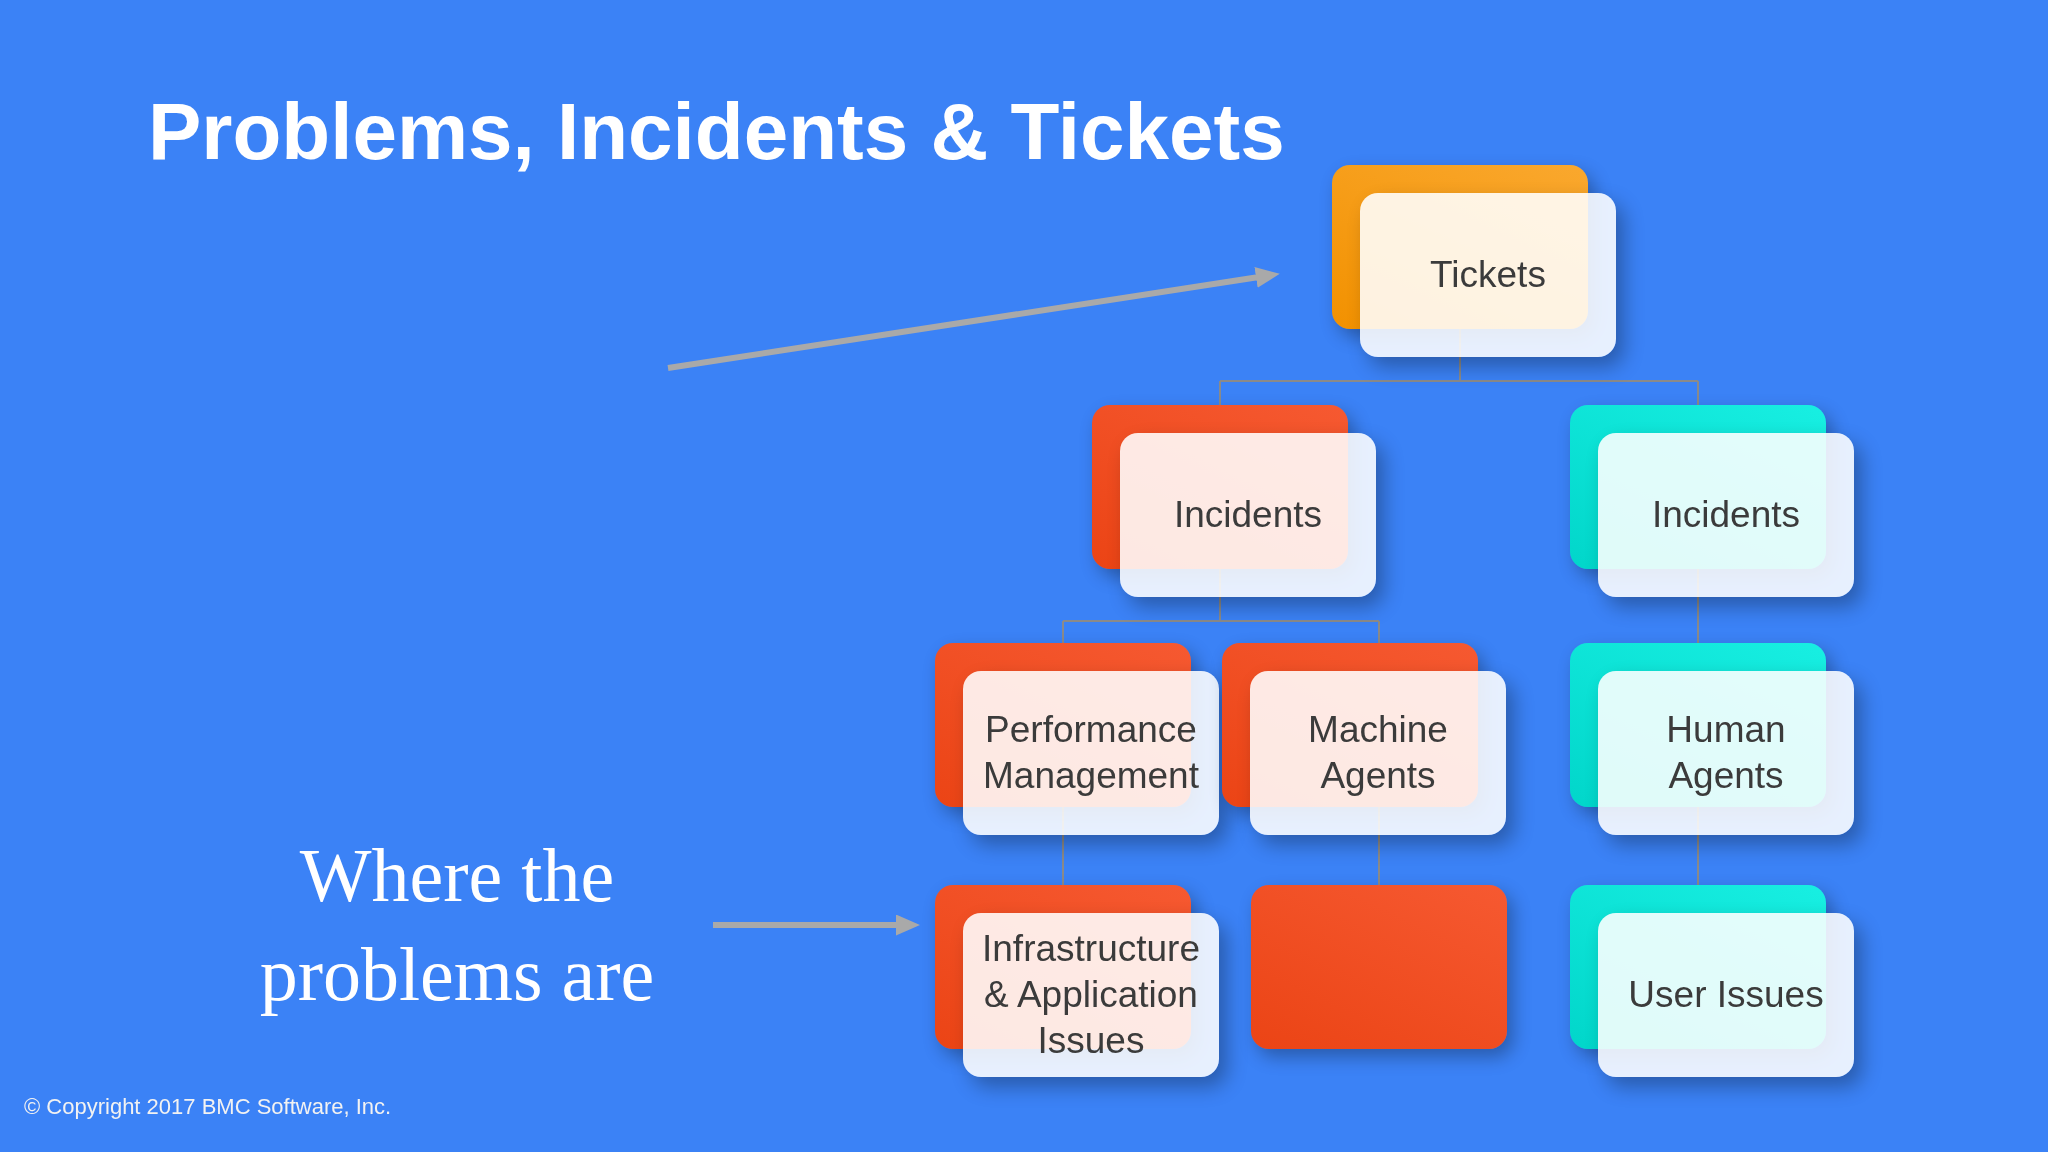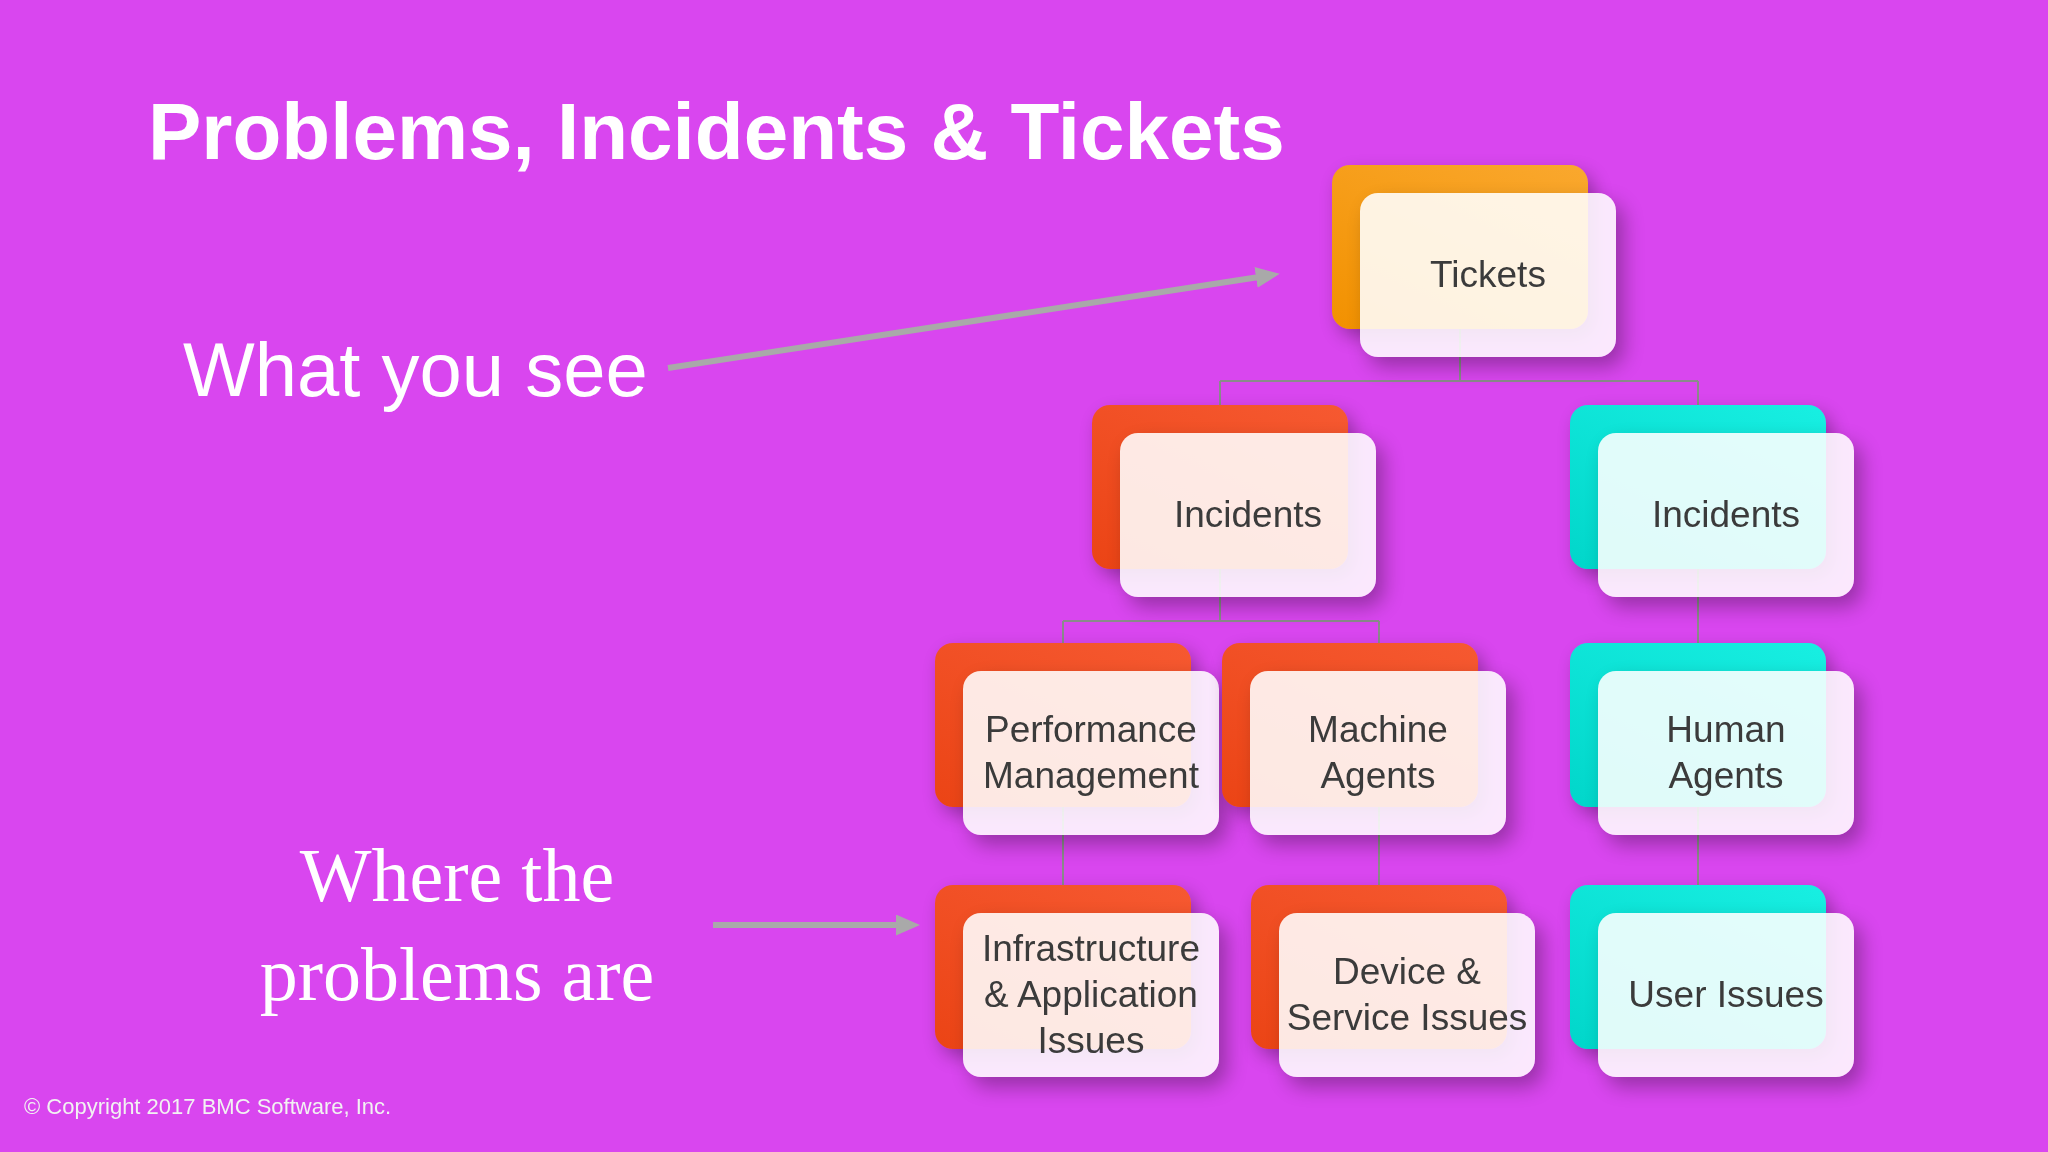--- a/index.html
+++ b/index.html
@@ -1,17 +1,17 @@
 <!DOCTYPE html>
 <html><head>
 <meta charset="utf-8">
 <style>
   html,body{margin:0;padding:0;width:2048px;height:1152px;overflow:hidden;}
   body{background:#3E3C3D;font-family:"Liberation Sans",sans-serif;}
-  #slide{position:relative;width:2048px;height:1152px;background:#d946ef;overflow:hidden;}
+  #slide{position:relative;width:2048px;height:1152px;background:#3b82f6;overflow:hidden;}
   .title{position:absolute;left:148px;top:86px;font-size:80px;font-weight:bold;color:#FFFFFF;z-index:3;}
   .annotation{position:absolute;color:#FFFFFF;font-size:76px;line-height:99px;z-index:3;}
   .what{left:183px;top:320px;white-space:nowrap;}
   .where{left:157px;top:826px;width:600px;text-align:center;font-family:Liberation Serif, serif;}
   .footer{position:absolute;left:24px;top:1094px;font-size:22px;color:#F2F2F2;z-index:3;}
   #lines{position:absolute;left:0;top:0;z-index:1;}
   #nodes .node{position:absolute;z-index:2;width:288px;height:192px;}
   .card-back,.card-front{position:absolute;width:256px;height:164px;border-radius:18px;}
   .card-back{left:0;top:0;box-shadow:6px 8px 18px rgba(0,0,0,0.30);}
   .card-front{left:28px;top:28px;background:rgba(255,255,255,0.88);
@@ -82,30 +82,27 @@
 Agents</div></div>
       </div>
       <div class="node" style="left: 935px; top: 885px;">
         <div class="card-back" style="background: linear-gradient(205deg, rgb(246, 89, 49), rgb(235, 68, 21));"></div>
         <div class="card-front"><div>Infrastructure
 &amp; Application
 Issues</div></div>
       </div>
       <div class="node" style="left: 1251px; top: 885px;">
         <div class="card-back" style="background: linear-gradient(205deg, rgb(246, 89, 49), rgb(235, 68, 21));"></div>
-        <div class="card-front"><div>Device &amp;
-Service Issues</div></div>
       </div>
       <div class="node" style="left: 1570px; top: 885px; border-radius: 9px;">
         <div class="card-back" style="background: linear-gradient(205deg, rgb(24, 239, 226), rgb(1, 214, 202));"></div>
         <div class="card-front"><div>User Issues</div></div>
       </div>
     </div>
 
-  <div class="annotation what">What you see</div>
 
   <div class="annotation where">
     <div>Where the</div>
     <div>problems are</div>
   </div>
 
   <div class="footer">© Copyright 2017 BMC Software, Inc.</div>
 
 </div>
 

